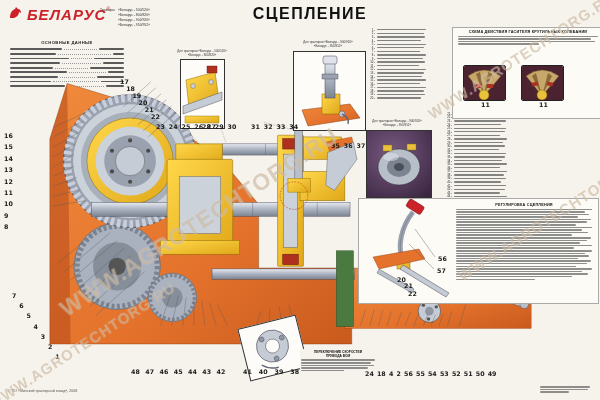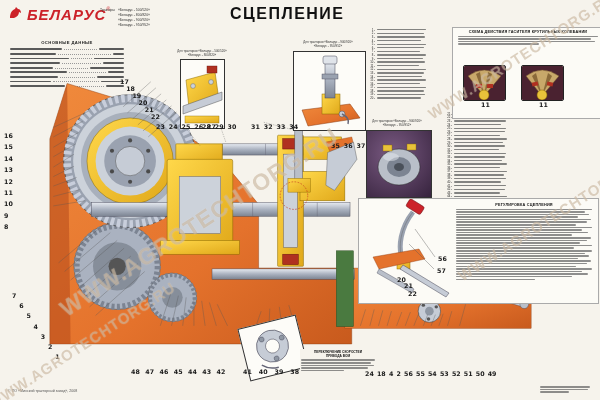--- a/index.html
+++ b/index.html
@@ -5,21 +5,21 @@
   html,body{margin:0;padding:0;}
   body{font-family:"Liberation Sans",sans-serif;background:#777;}
   #poster{position:relative;width:600px;height:400px;background:#f6f3ec;overflow:hidden;}
   .abs{position:absolute;}
   
   .brand{left:8px;top:6px;display:flex;align-items:flex-start;gap:4px;}
   .brand-name{color:#cc2229;font-weight:bold;font-style:italic;font-size:15px;letter-spacing:1px;line-height:1;}
   .reg{color:#cc2229;font-size:5px;vertical-align:top;}
   .models{left:100px;top:8px;display:flex;gap:3px;font-size:3.4px;color:#333;}
   .models .mlist div{line-height:1.5;}
-  .title{left:230px;top:5px;width:160px;font-weight:bold;font-size:16px;letter-spacing:1.5px;color:#111;}
+  .title{left:230px;top:5px;width:160px;text-align:center;font-weight:bold;font-size:16px;letter-spacing:1.5px;color:#111;}
   
   .bd{left:10px;top:40px;width:114px;}
   .bd h3{margin:0 0 2px 0;text-align:center;font-size:4.2px;letter-spacing:.4px;color:#222;}
   .kvrow{display:flex;align-items:center;height:4.6px;}
   .kvl,.kvv{height:1.7px;background:#5a5a5a;border-radius:1px;}
   .kvlead{flex:1;border-bottom:1px dotted #999;margin:0 2px;height:1px;}
   
   .tl{height:1.5px;background:#6a6a6a;border-radius:1px;margin:1.1px 0;opacity:.75;}
   
   .corow{display:flex;}

